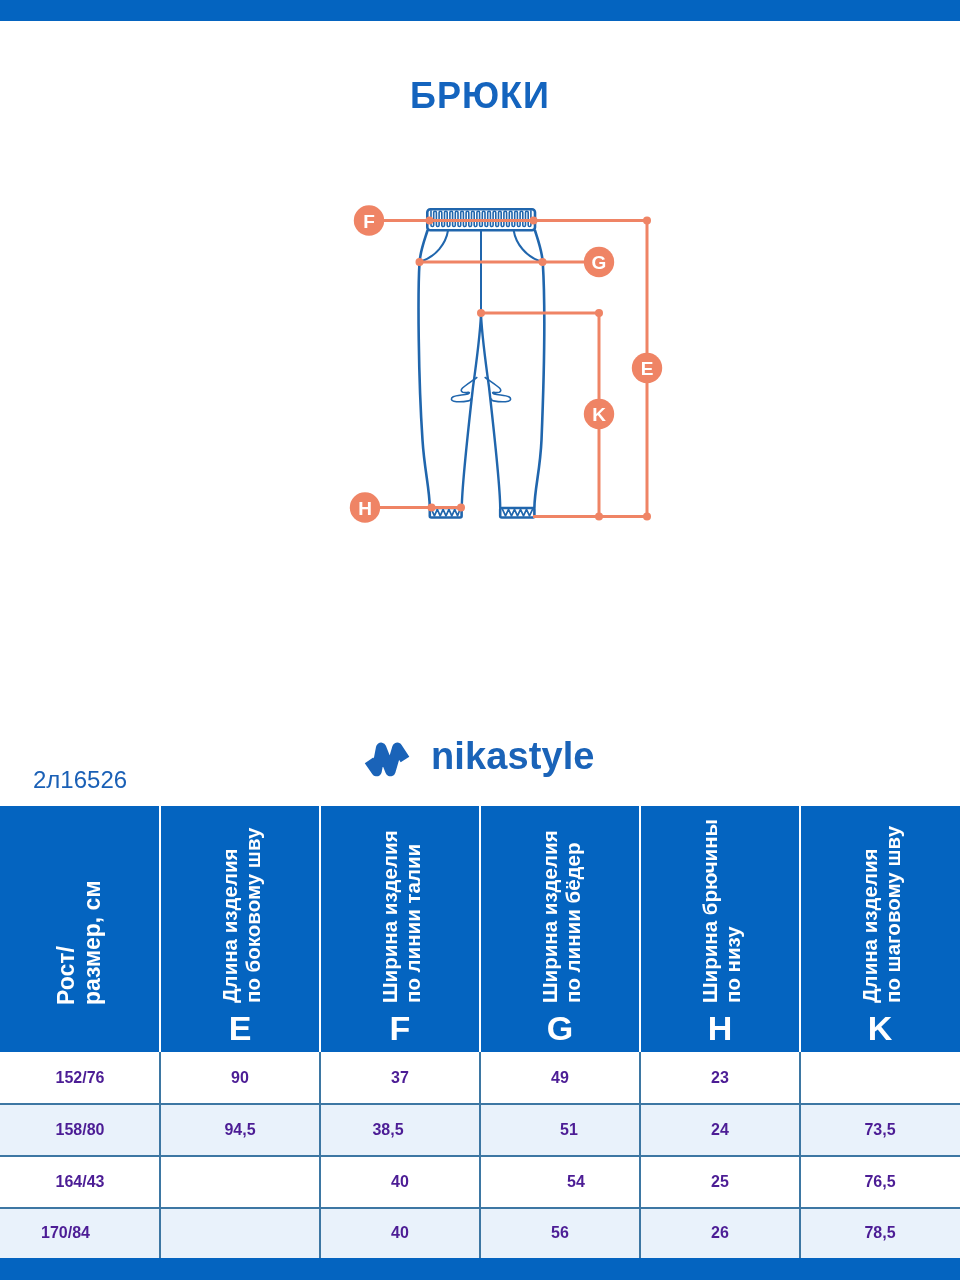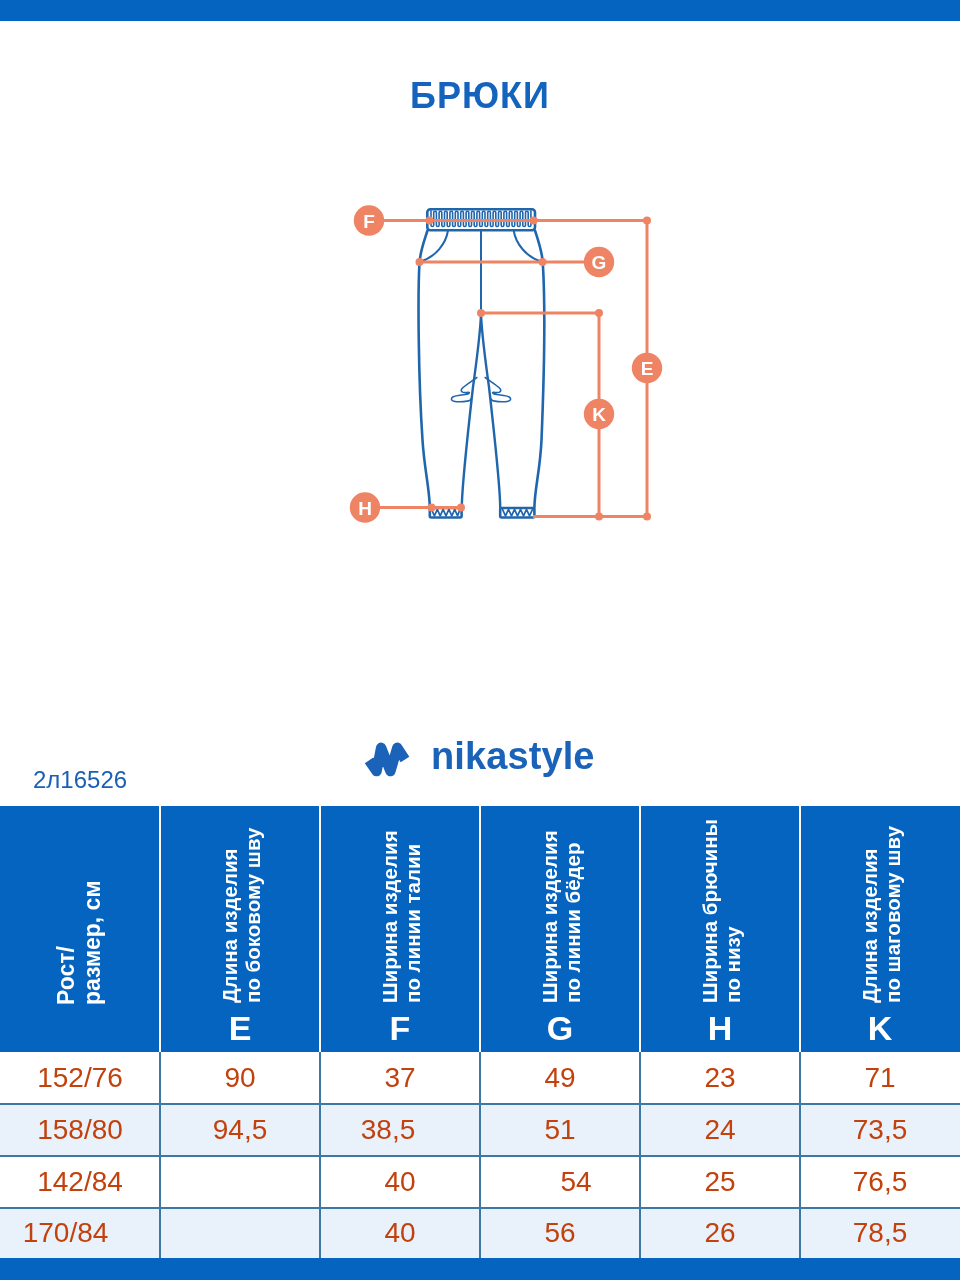--- a/index.html
+++ b/index.html
@@ -13,21 +13,21 @@
   
   .thead{left:0;top:806px;width:960px;height:246px;background:#0464c0;}
   .vsep{position:absolute;top:0;width:2px;height:246px;background:#fff;}
   .rot{position:absolute;transform:rotate(-90deg);transform-origin:left bottom;
        color:#fff;font-weight:bold;font-size:20.5px;line-height:23px;white-space:nowrap;}
   .rot1{font-size:23px;line-height:26px;}
   .bigL{position:absolute;width:160px;text-align:center;color:#fff;
         font-weight:bold;font-size:34px;line-height:34px;top:205px;}
   .trow{position:absolute;left:0;width:960px;height:50px;}
   .cell{position:absolute;top:0;height:100%;display:flex;align-items:center;
-        justify-content:center;font-weight:normal;font-size:28px;color:#c2410c;}
+        justify-content:center;font-weight:bold;font-size:16px;color:#4c1d95;}
   .gridv{position:absolute;top:1052px;width:2px;height:206px;background:#3d77a3;}
   .gridh{position:absolute;left:0;width:960px;height:2px;background:#3d77a3;}
 </style>
 </head>
 <body>
   <div class="abs bar" style="left:0;top:0;width:960px;height:21px;"></div>
   <div class="abs title">БРЮКИ</div>
 
   <svg class="abs" style="left:330px;top:190px;" width="345" height="345" viewBox="330 190 345 345">
     <g fill="none" stroke="#2066ad" stroke-width="2.6" stroke-linecap="round" stroke-linejoin="round">
@@ -119,32 +119,31 @@
     <div class="bigL" style="left:640px;">H</div>
     <div class="bigL" style="left:800px;">K</div>
   </div>
 
   <div class="trow" style="top:1052px;height:52px;background:#fff;">
     <div class="cell" style="left:0;width:160px;">152/76</div>
     <div class="cell" style="left:160px;width:160px;">90</div>
     <div class="cell" style="left:320px;width:160px;">37</div>
     <div class="cell" style="left:480px;width:160px;">49</div>
     <div class="cell" style="left:640px;width:160px;">23</div>
-    <div class="cell" style="left:800px;width:160px;">71</div>
   </div>
   <div class="trow" style="top:1104px;height:52px;background:#e9f2fb;">
     <div class="cell" style="left:0;width:160px;">158/80</div>
     <div class="cell" style="left:160px;width:160px;">94,5</div>
     <div class="cell" style="left:320px;width:136px;">38,5</div>
-    <div class="cell" style="left:480px;width:160px;">51</div>
+    <div class="cell" style="left:480px;width:160px;padding-left:9px;">51</div>
     <div class="cell" style="left:640px;width:160px;">24</div>
     <div class="cell" style="left:800px;width:160px;border-radius:17px;">73,5</div>
   </div>
   <div class="trow" style="top:1156px;height:52px;background:#fff;">
-    <div class="cell" style="left:0;width:160px;">142/84</div>
+    <div class="cell" style="left:0;width:160px;">164/43</div>
     <div class="cell" style="left:320px;width:160px;">40</div>
     <div class="cell" style="left:480px;width:192px;">54</div>
     <div class="cell" style="left:640px;width:160px;">25</div>
     <div class="cell" style="left:800px;width:160px;">76,5</div>
   </div>
   <div class="trow" style="top:1208px;height:50px;background:#e9f2fb;">
     <div class="cell" style="left:0;width:131px;">170/84</div>
     <div class="cell" style="left:320px;width:160px;">40</div>
     <div class="cell" style="left:480px;width:160px;">56</div>
     <div class="cell" style="left:640px;width:160px;">26</div>

